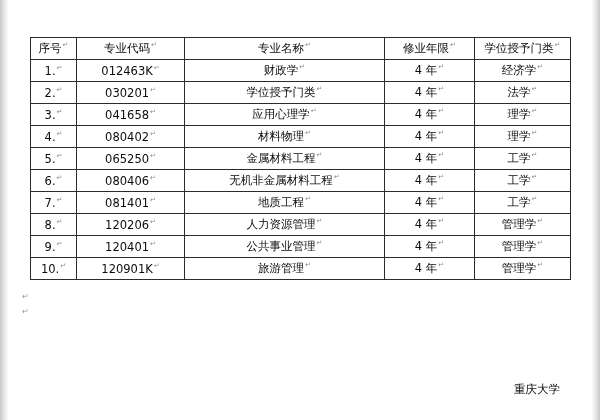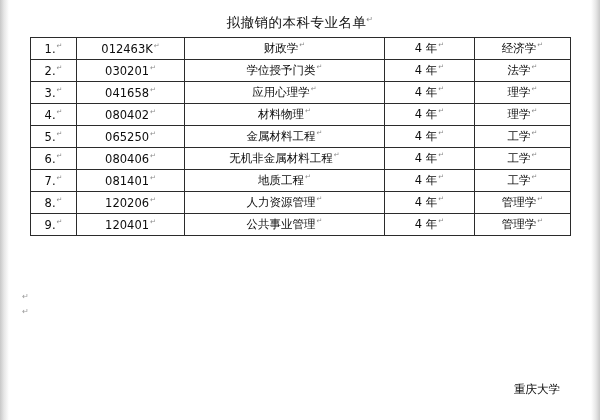--- a/index.html
+++ b/index.html
@@ -104,33 +104,37 @@
   .footer-org { top: 382px; right: 40px; }
   .footer-date { top: 399px; right: 43px; margin-top: 20px; }
 </style>
 </head>
 <body>
 
 <div class="page">
   <div class="edge-left"></div>
   <div class="edge-right"></div>
 
-  <div class="doc-title">
-    <span>拟撤销的本科专业名单</span><span class="title-mark">↵</span>
-  </div>
 
   <table class="main">
     <colgroup>
       <col class="col-no">
       <col class="col-code">
       <col class="col-name">
       <col class="col-years">
       <col class="col-degree">
     </colgroup>
     <tbody>
+      <tr class="header">
+        <td><span>序号</span><span class="mk">↵</span></td>
+        <td><span>专业代码</span><span class="mk">↵</span></td>
+        <td><span>专业名称</span><span class="mk">↵</span></td>
+        <td><span>修业年限</span><span class="mk">↵</span></td>
+        <td><span>学位授予门类</span><span class="mk">↵</span></td>
+      </tr>
 
       <tr>
         <td><span>1.</span><span class="mk">↵</span></td>
         <td><span>012463K</span><span class="mk">↵</span></td>
         <td><span>财政学</span><span class="mk">↵</span></td>
         <td><span>4 年</span><span class="mk">↵</span></td>
         <td><span>经济学</span><span class="mk">↵</span></td>
       </tr>
       <tr>
         <td><span>2.</span><span class="mk">↵</span></td>
@@ -181,20 +185,27 @@
         <td><span>4 年</span><span class="mk">↵</span></td>
         <td><span>管理学</span><span class="mk">↵</span></td>
       </tr>
       <tr>
         <td><span>9.</span><span class="mk">↵</span></td>
         <td><span>120401</span><span class="mk">↵</span></td>
         <td><span>公共事业管理</span><span class="mk">↵</span></td>
         <td><span>4 年</span><span class="mk">↵</span></td>
         <td><span>管理学</span><span class="mk">↵</span></td>
       </tr>
+      <tr>
+        <td><span>10.</span><span class="mk">↵</span></td>
+        <td><span>120901K</span><span class="mk">↵</span></td>
+        <td><span>旅游管理</span><span class="mk">↵</span></td>
+        <td><span>4 年</span><span class="mk">↵</span></td>
+        <td><span>管理学</span><span class="mk">↵</span></td>
+      </tr>
     </tbody>
   </table>
 
   <div class="para-mark pm1">↵</div>
   <div class="para-mark pm2">↵</div>
 
   <div class="footer footer-org">重庆大学</div>
   <div class="footer footer-date">2020-07-03</div>
 </div>
 

